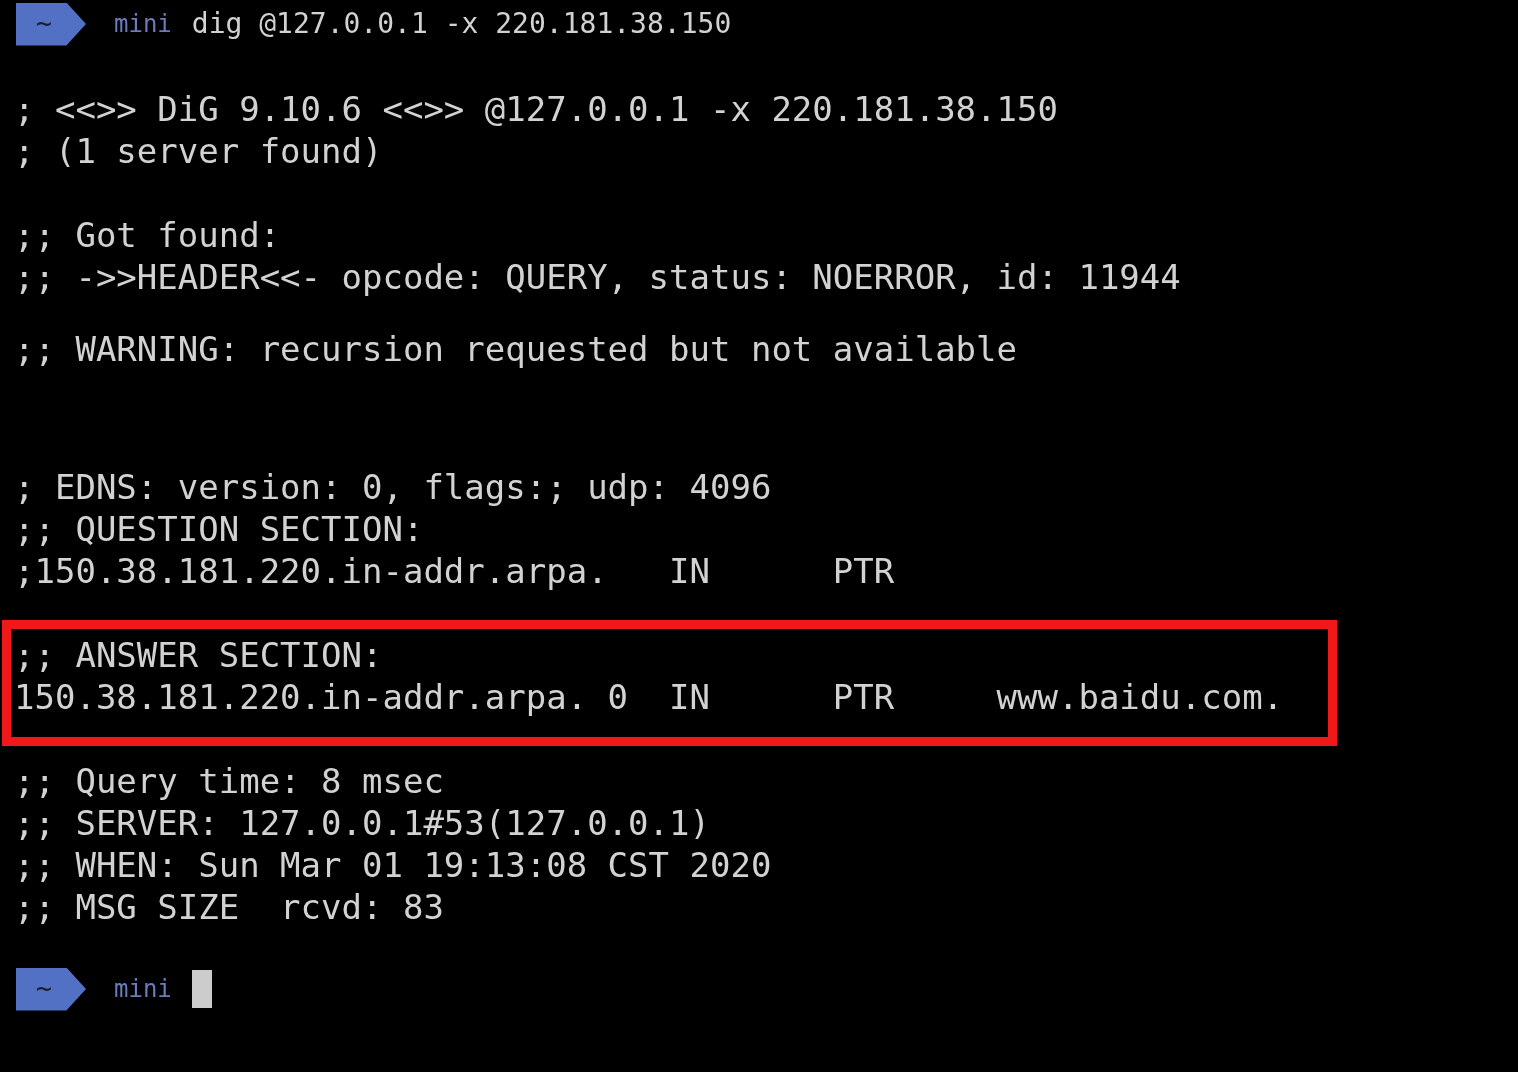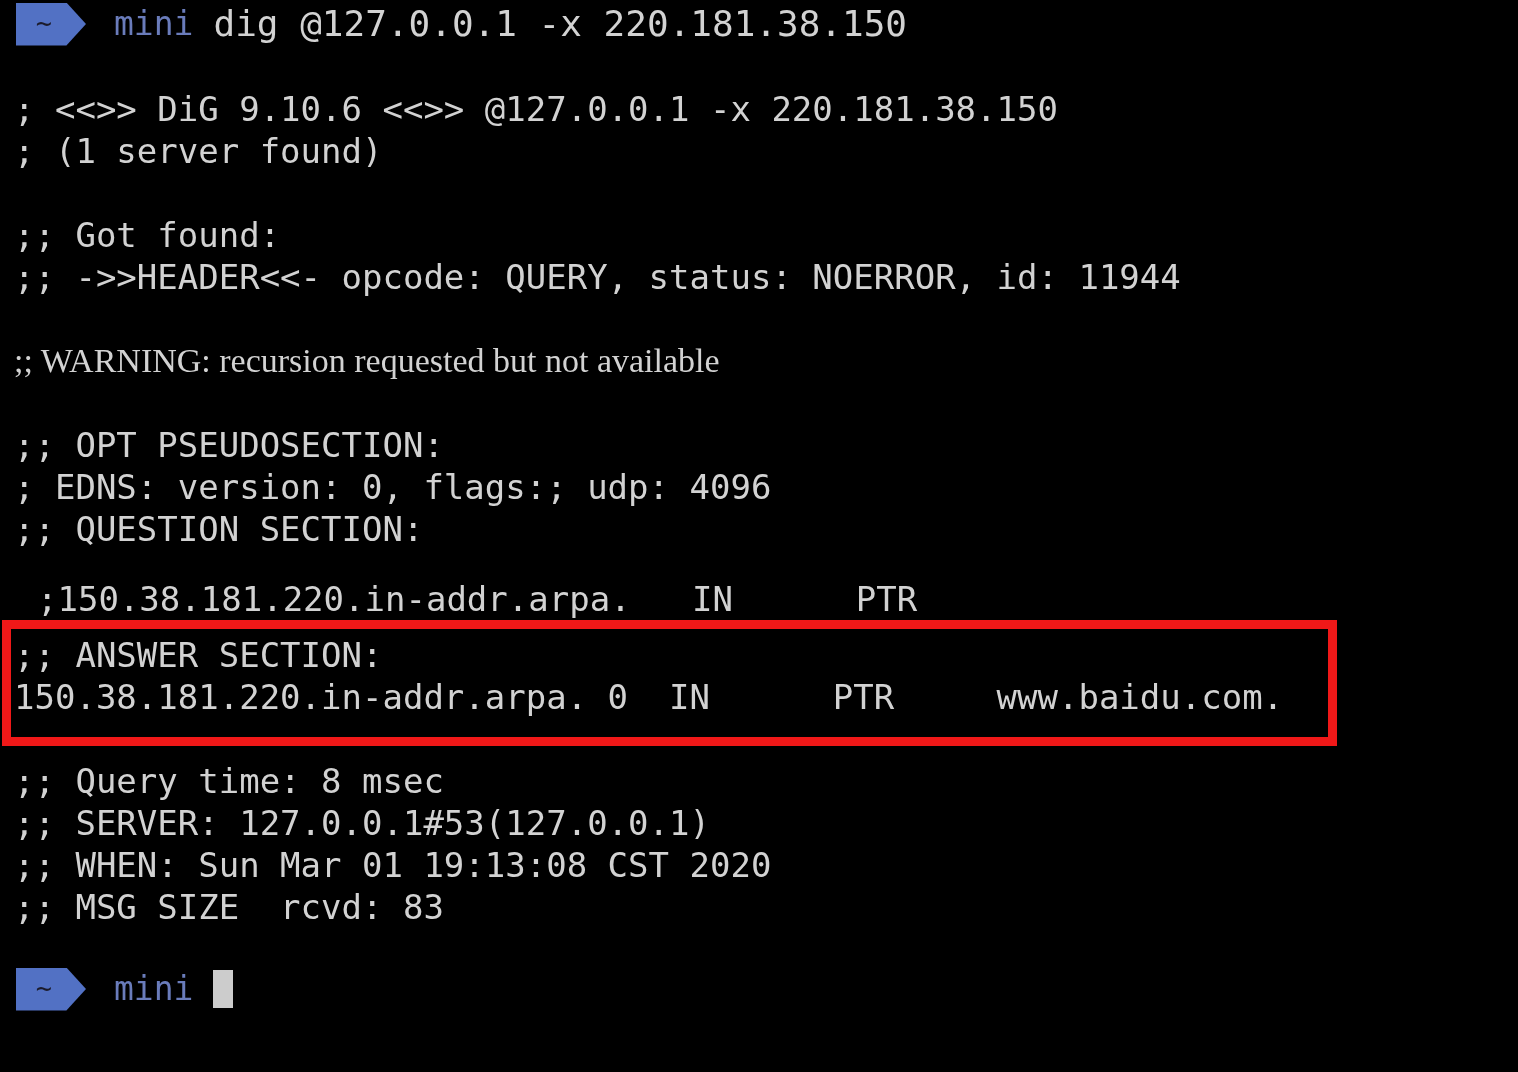--- a/index.html
+++ b/index.html
@@ -59,29 +59,29 @@
     color: #1b1b2b;
     font-size: 27px;
     line-height: 1;
     font-family: "DejaVu Sans Mono", "Liberation Mono", monospace;
     margin-right: 14px;
     margin-top: -4px;
   }
   .prompt-host {
     margin-left: 28px;
     color: #6a7cbb;
-    font-size: 33px;
+    font-size: 24px;
     line-height: 42px;
     font-family: "DejaVu Sans Mono", "Liberation Mono", monospace;
     white-space: pre;
   }
   .prompt-cmd {
     margin-left: 20px;
     color: #d2d2d2;
-    font-size: 36px;
+    font-size: 28px;
     line-height: 42px;
     font-family: "DejaVu Sans Mono", "Liberation Mono", monospace;
     white-space: pre;
   }
   .cursor-block {
     margin-left: 20px;
     width: 20px;
     height: 38px;
     background: #cccccc;
     display: inline-block;
@@ -107,26 +107,25 @@
       <span class="chip-glyph">~</span>
     </span>
     <span class="prompt-host">mini</span>
     <span class="prompt-cmd">dig @127.0.0.1 -x 220.181.38.150</span>
   </div>
 
   <div class="line" style="top:88px;">; &lt;&lt;&gt;&gt; DiG 9.10.6 &lt;&lt;&gt;&gt; @127.0.0.1 -x 220.181.38.150</div>
   <div class="line" style="top:130px;">; (1 server found)</div>
   <div class="line" style="top:214px;">;; Got found:</div>
   <div class="line" style="top:256px;">;; -&gt;&gt;HEADER&lt;&lt;- opcode: QUERY, status: NOERROR, id: 11944</div>
-  <div class="line" style="top:340px;font-family:Liberation Serif, serif;">;; WARNING: recursion requested but not available</div>
+  <div class="line" style="top:328px;">;; WARNING: recursion requested but not available</div>
 
-  <div class="line" style="top:424px;">;; OPT PSEUDOSECTION:</div>
   <div class="line" style="top:466px;">; EDNS: version: 0, flags:; udp: 4096</div>
   <div class="line" style="top:508px;">;; QUESTION SECTION:</div>
-  <div class="line" style="top:578px;margin-left:23px;">;150.38.181.220.in-addr.arpa.   IN      PTR</div>
+  <div class="line" style="top:550px;">;150.38.181.220.in-addr.arpa.   IN      PTR</div>
 
   <div class="line" style="top:634px;">;; ANSWER SECTION:</div>
   <div class="line" style="top:676px;">150.38.181.220.in-addr.arpa. 0  IN      PTR     www.baidu.com.</div>
 
   <div class="line" style="top:760px;">;; Query time: 8 msec</div>
   <div class="line" style="top:802px;">;; SERVER: 127.0.0.1#53(127.0.0.1)</div>
   <div class="line" style="top:844px;">;; WHEN: Sun Mar 01 19:13:08 CST 2020</div>
   <div class="line" style="top:886px;">;; MSG SIZE  rcvd: 83</div>
 
   <div id="answer-highlight" style="left:2px; top:620px; width:1335px; height:126px;"></div>

